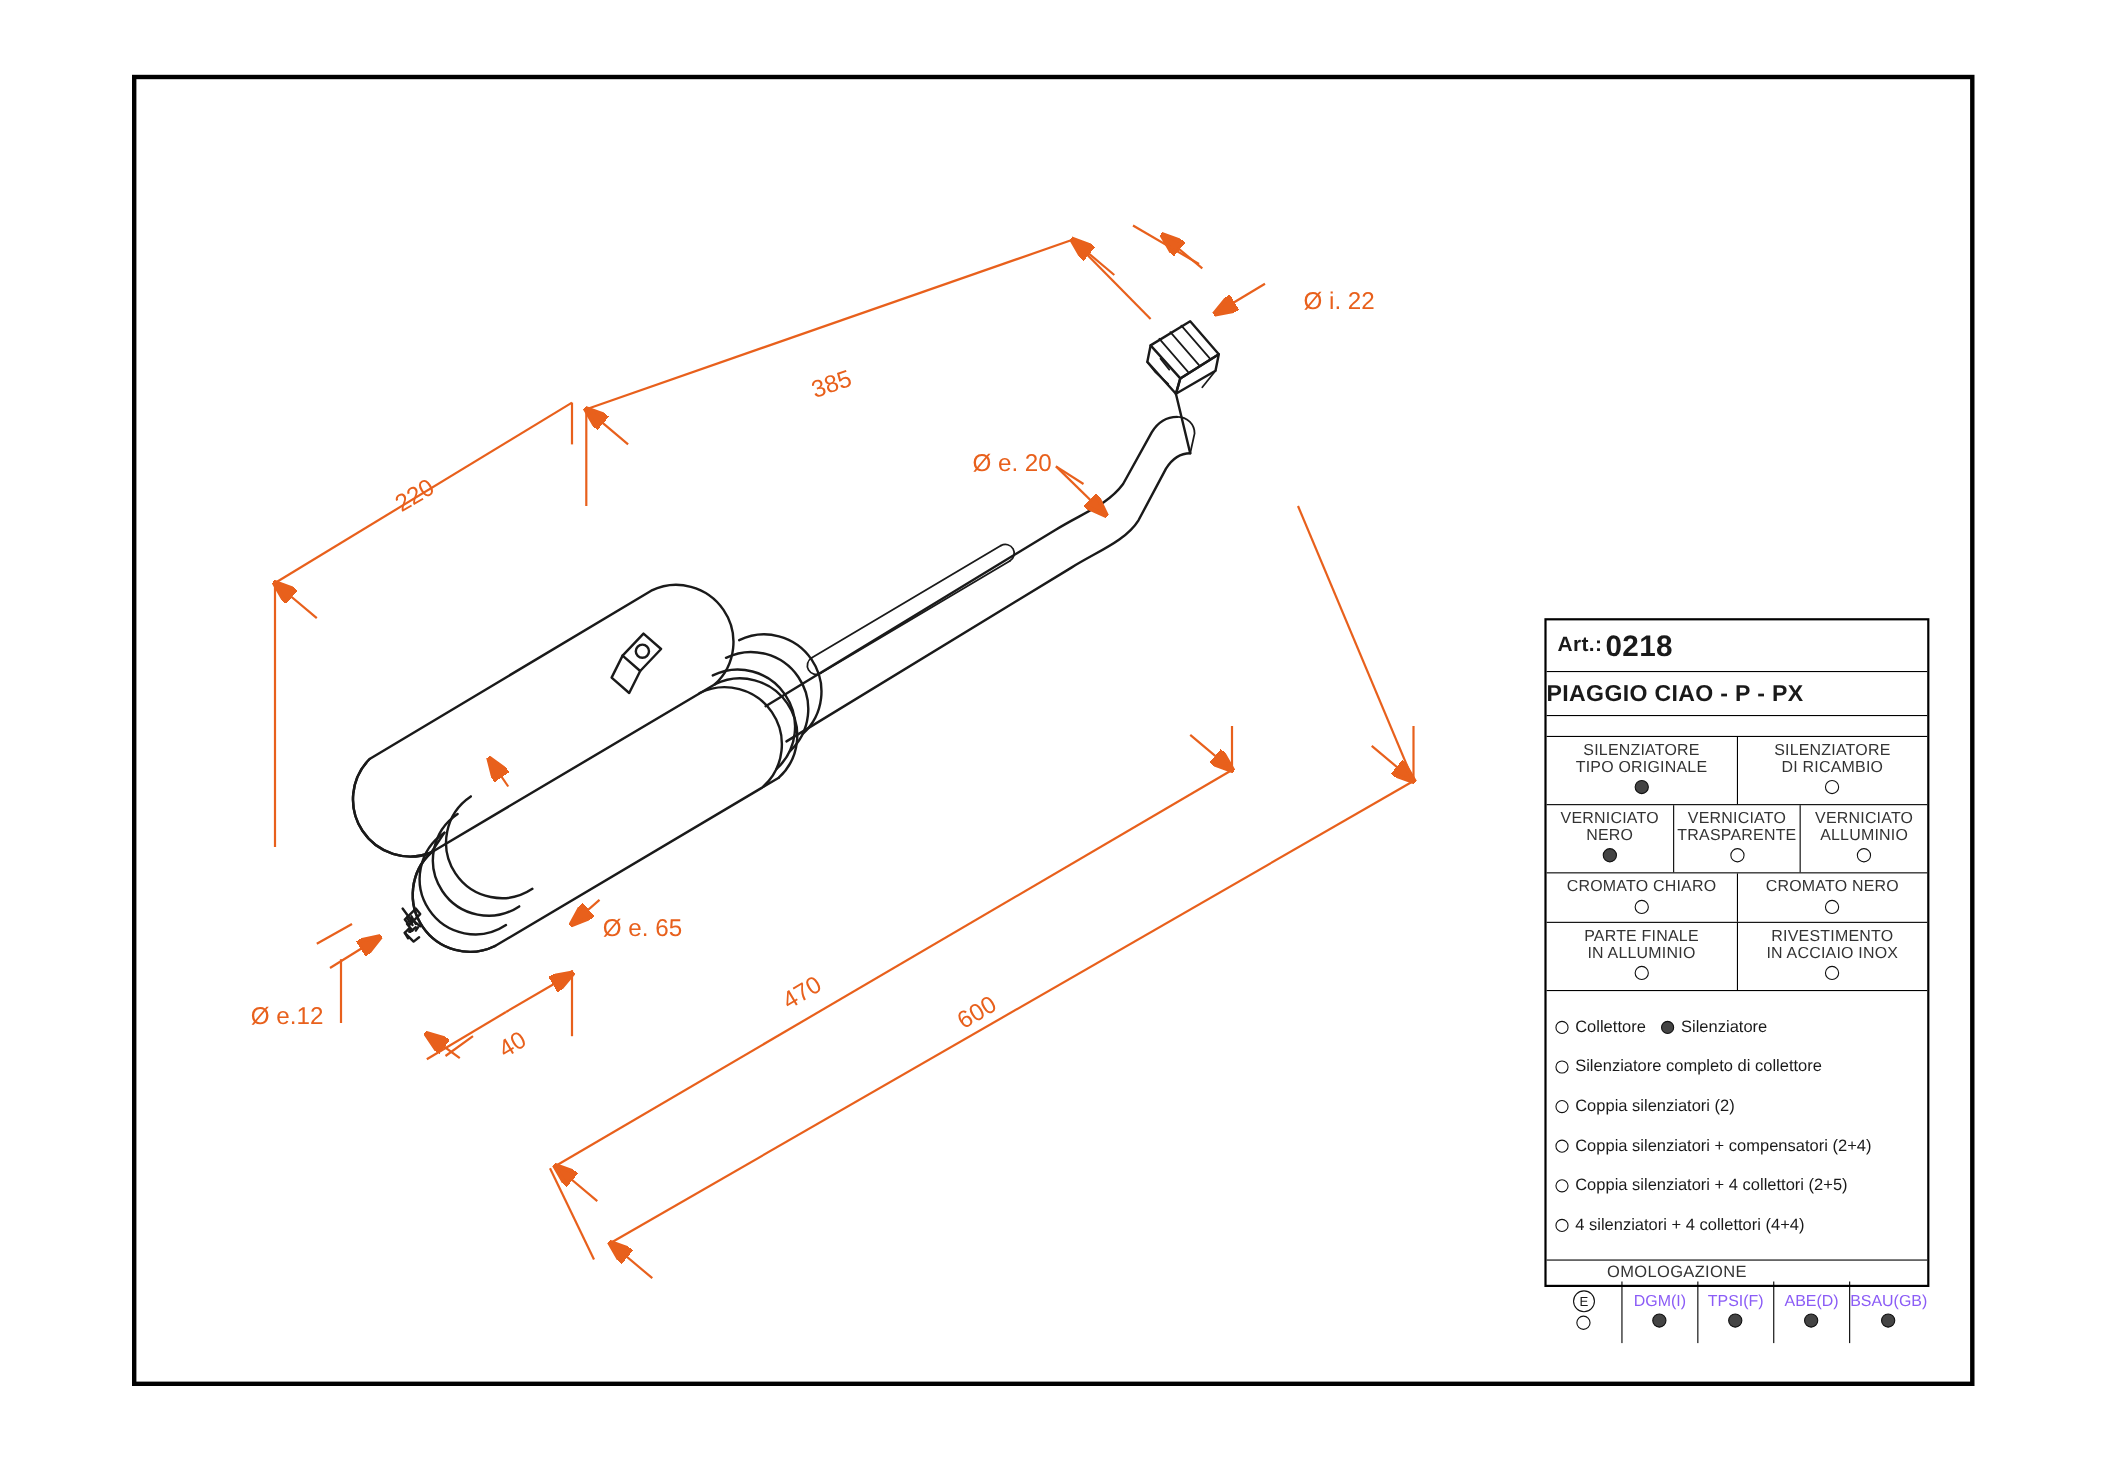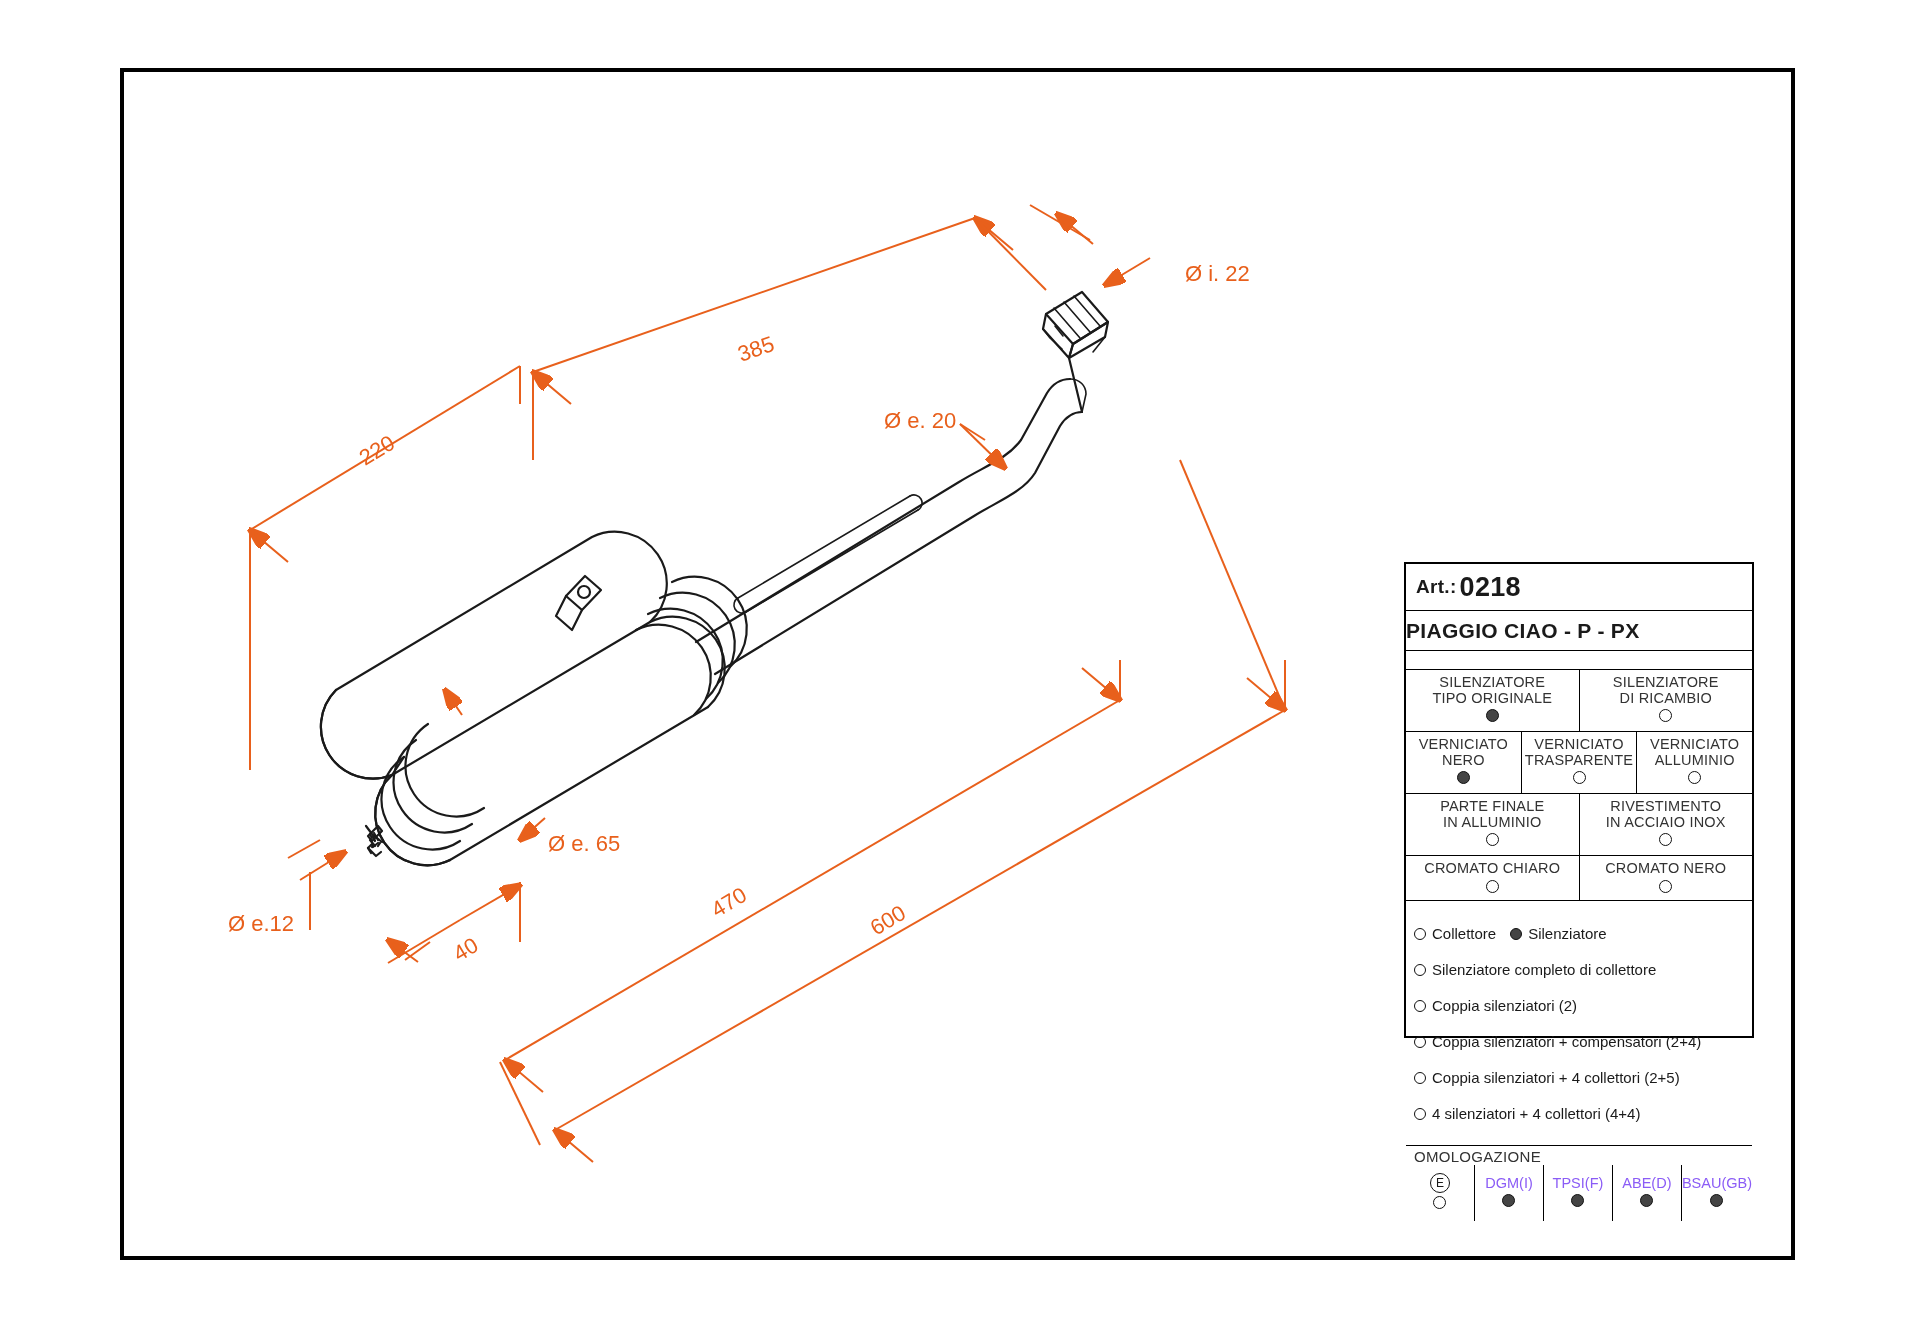--- a/index.html
+++ b/index.html
@@ -4,21 +4,21 @@
 <style>
   html,body{margin:0;padding:0;background:#ffffff;}
   body{width:1914px;height:1344px;font-family:"Liberation Sans",sans-serif;color:#1a1a1a;overflow:hidden;}
   #sheet{position:relative;width:1914px;height:1344px;}
   .frame{position:absolute;left:120px;top:68px;width:1675px;height:1192px;border:4px solid #000;box-sizing:border-box;}
 
   
   #drawing{position:absolute;left:0;top:0;width:1914px;height:1344px;}
 
   
-  .specbox{position:absolute;left:1404px;top:562px;width:350px;height:476px;border:2px solid #000;box-sizing:border-box;background:#fff;}
+  .specbox{position:absolute;left:1404px;top:562px;width:350px;height:608px;border:2px solid #000;box-sizing:border-box;background:#fff;}
   .sb-row{border-bottom:1.5px solid #000;box-sizing:border-box;}
   .art{height:47px;display:flex;align-items:center;padding-left:10px;font-size:22px;font-weight:bold;letter-spacing:.3px;}
   .art .lbl{font-weight:bold;font-size:19px;margin-right:3px;}
   .art .num{font-size:27px;font-weight:bold;}
   .model{height:40px;display:flex;align-items:center;padding-left:0;font-size:21px;font-weight:bold;letter-spacing:.3px;}
   .gap{height:18px;border-bottom:1.5px solid #000;}
   .cells{display:flex;}
   .cell{flex:1;border-right:1.5px solid #000;box-sizing:border-box;display:flex;flex-direction:column;align-items:center;justify-content:flex-start;padding-top:5px;}
   .cell:last-child{border-right:none;}
   .cell .t{font-size:14.5px;line-height:15.5px;text-align:center;color:#333;letter-spacing:.2px;}
@@ -27,21 +27,21 @@
   .r2{height:62px;}
   .r3{height:62px;}
   .r4{height:45px;}
   .r5{height:62px;}
 
   .optlist{padding:6px 0 4px 8px;border-bottom:1.5px solid #000;}
   .opt{display:flex;align-items:center;font-size:15px;line-height:18px;margin:18px 0;}
   .opt .dot{margin:0 6px 0 0;width:12px;height:12px;}
   .opt .dot2{margin:0 6px 0 14px;width:12px;height:12px;border-radius:50%;border:1.6px solid #111;background:#444;box-sizing:border-box;}
 
-  .omol{padding:2px 0 0 8px;font-size:15px;color:#333;letter-spacing:.3px;}
+  .omol{padding:2px 0 0 8px;font-size:15px;color:#333;letter-spacing:.3px;margin-left:47px;}
   .omolrow{display:flex;height:56px;}
   .ocell{flex:1;border-right:1.5px solid #000;box-sizing:border-box;display:flex;flex-direction:column;align-items:center;justify-content:center;}
   .ocell:last-child{border-right:none;}
   .ocell .t{font-size:14.5px;color:#8b5cf6;}
   .ecircle{width:20px;height:20px;border-radius:50%;border:1.6px solid #111;display:flex;align-items:center;justify-content:center;font-size:12px;box-sizing:border-box;}
 </style>
 </head>
 <body>
 
 <div id="sheet">
@@ -226,40 +226,40 @@
         <div class="t">TRASPARENTE</div>
         <div class="dot"></div>
       </div>
       <div class="cell">
         <div class="t">VERNICIATO</div>
         <div class="t">ALLUMINIO</div>
         <div class="dot"></div>
       </div>
     </div>
 
+    <div class="sb-row cells r4">
+      <div class="cell">
+        <div class="t">CROMATO CHIARO</div>
+        <div class="dot"></div>
+      </div>
+      <div class="cell">
+        <div class="t">CROMATO NERO</div>
+        <div class="dot"></div>
+      </div>
+    </div>
+
     <div class="sb-row cells r5">
       <div class="cell">
         <div class="t">PARTE FINALE</div>
         <div class="t">IN ALLUMINIO</div>
         <div class="dot"></div>
       </div>
       <div class="cell">
         <div class="t">RIVESTIMENTO</div>
         <div class="t">IN ACCIAIO INOX</div>
-        <div class="dot"></div>
-      </div>
-    </div>
-
-    <div class="sb-row cells r4">
-      <div class="cell">
-        <div class="t">CROMATO CHIARO</div>
-        <div class="dot"></div>
-      </div>
-      <div class="cell">
-        <div class="t">CROMATO NERO</div>
         <div class="dot"></div>
       </div>
     </div>
 
     <div class="optlist">
       <div class="opt">
         <span class="dot"></span>
         <span>Collettore</span>
         <span class="dot2"></span>
         <span>Silenziatore</span>

